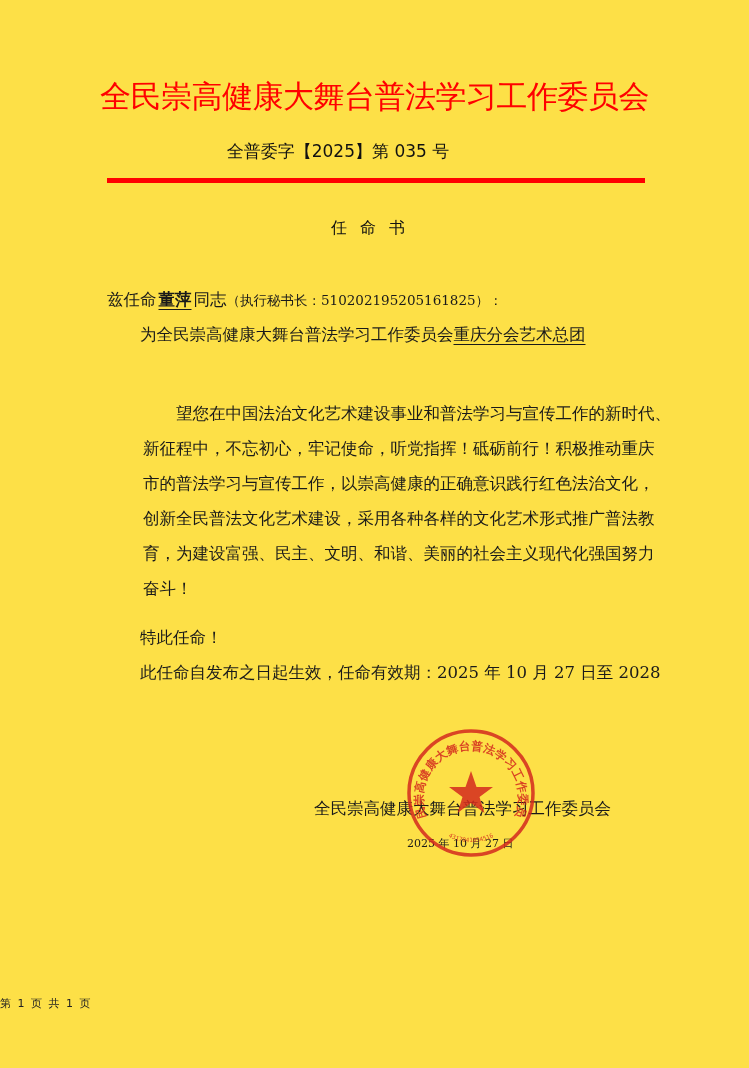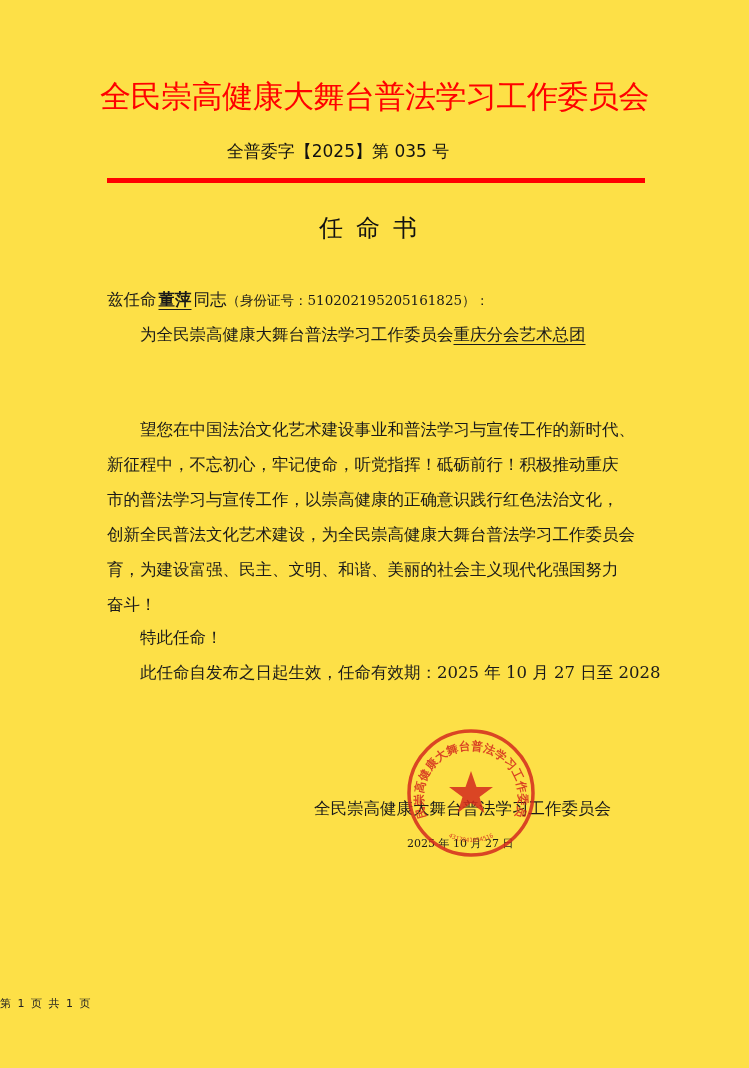--- a/index.html
+++ b/index.html
@@ -51,21 +51,21 @@
       width: 538px;
       height: 5px;
       background: #ff0000;
     }
     .doc-title {
       position: absolute;
       left: 0; width: 749px;
       top: 210px;
       text-align: center;
       font-family: "DejaVu Sans", "Liberation Sans", sans-serif;
-      font-size: 24px;
+      font-size: 16px;
       letter-spacing: 13px;
       color: #111;
       line-height: 36px;
     }
     .body-text {
       position: absolute;
       left: 107px;
       width: 542px;
       font-size: 16.5px;
       line-height: 35px;
@@ -133,32 +133,32 @@
   <div class="header-title">全民崇高健康大舞台普法学习工作委员会</div>
 
   <div class="doc-number">全普委字【2025】第 035 号</div>
 
   <div class="red-rule"></div>
 
   <div class="doc-title">任命书</div>
 
   <div class="body-text" style="top:282px;">
     <div class="line">
-      <span>兹任命</span><span class="name-field">董萍</span><span>同志</span><span class="small">（身份证号：</span><span class="small">510202195205161825</span><span class="small">）：</span>
+      <span>兹任命</span><span class="name-field">董萍</span><span>同志</span><span class="small">（执行秘书长：</span><span class="small">510202195205161825</span><span class="small">）：</span>
     </div>
     <div class="line indent">
       <span>为全民崇高健康大舞台普法学习工作委员会</span><span class="u">重庆分会艺术总团</span>
     </div>
   </div>
 
-  <div class="body-text" style="top:412px;">
+  <div class="body-text" style="top:396px;margin-left:36px;">
     <div class="line indent">望您在中国法治文化艺术建设事业和普法学习与宣传工作的新时代、</div>
     <div class="line">新征程中，不忘初心，牢记使命，听党指挥！砥砺前行！积极推动重庆</div>
     <div class="line">市的普法学习与宣传工作，以崇高健康的正确意识践行红色法治文化，</div>
-    <div class="line">创新全民普法文化艺术建设，为全民崇高健康大舞台普法学习工作委员会</div>
+    <div class="line">创新全民普法文化艺术建设，采用各种各样的文化艺术形式推广普法教</div>
     <div class="line">育，为建设富强、民主、文明、和谐、美丽的社会主义现代化强国努力</div>
     <div class="line">奋斗！</div>
   </div>
 
   <div class="body-text" style="top:620px;">
     <div class="line indent">特此任命！</div>
     <div class="line indent">此任命自发布之日起生效，任命有效期：2025 年 10 月 27 日至 2028</div>
   </div>
 
   <div class="sig-org">全民崇高健康大舞台普法学习工作委员会</div>

